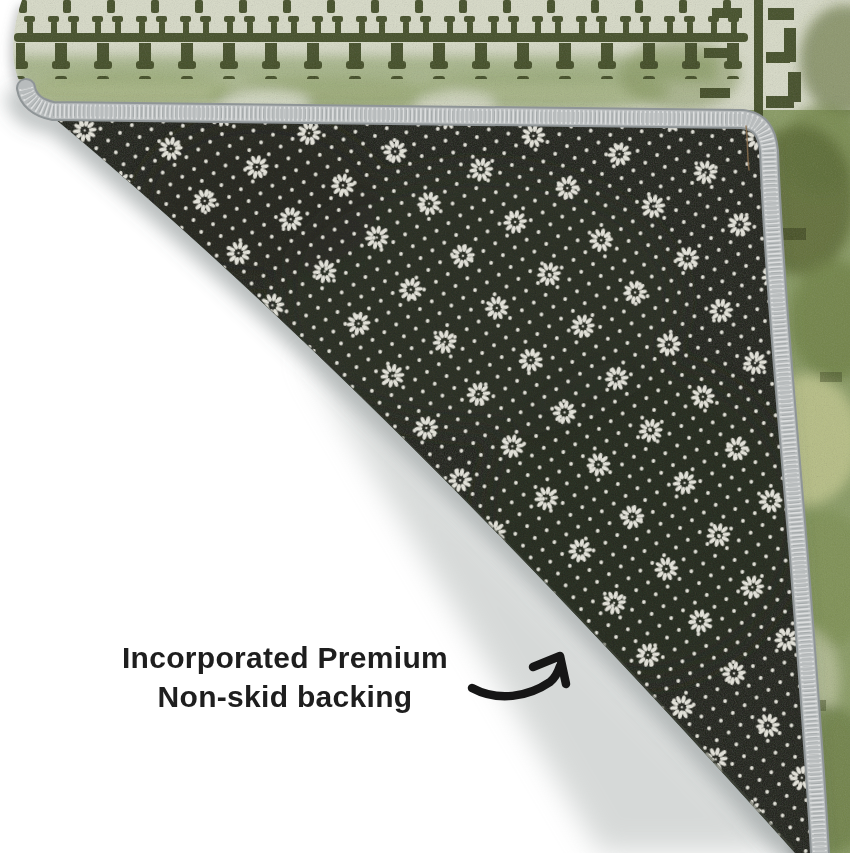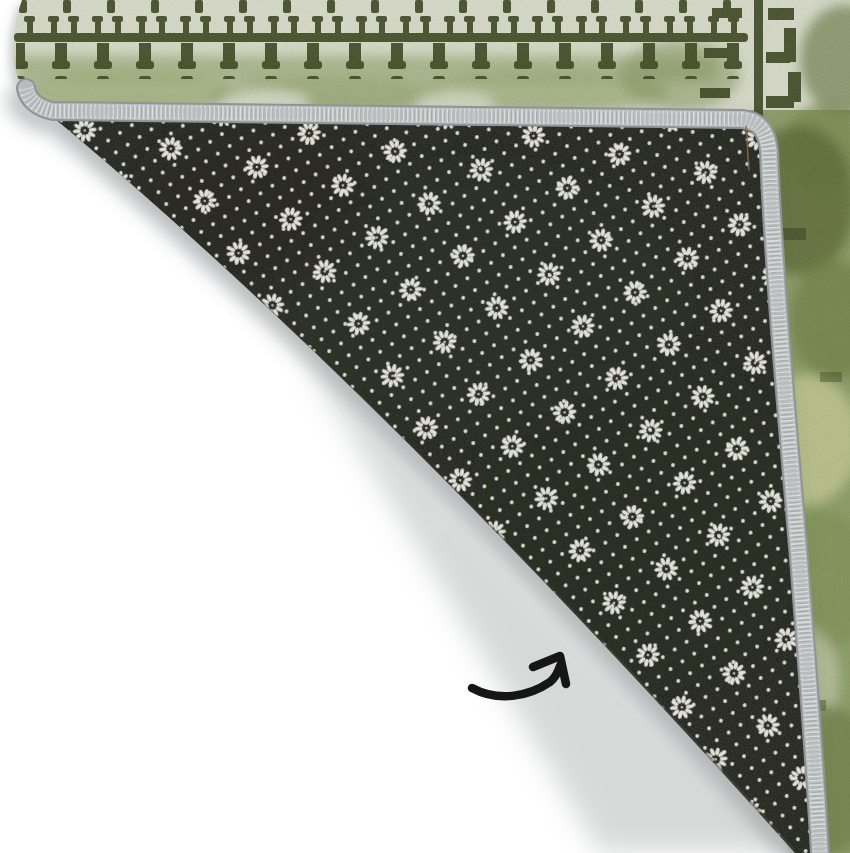--- a/index.html
+++ b/index.html
@@ -169,15 +169,17 @@
       </g>
     </g>
 
     <g fill="none" stroke="#161616" stroke-width="8.5" stroke-linecap="round" stroke-linejoin="round">
       <path d="M 472,688 C 498,702 528,697 550,682 C 555,678 558,672 560,666"></path>
       <path d="M 533,667 L 560,656 L 566,684"></path>
     </g>
   </svg>
 
   <div class="caption">
+    <span>Incorporated Premium</span>
+    <span>Non-skid backing</span>
   </div>
 
 </div>
 
 </body></html>

